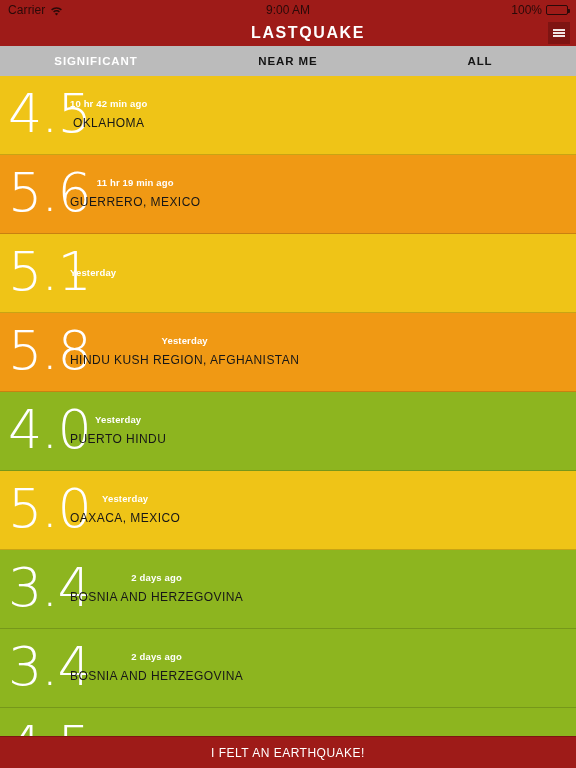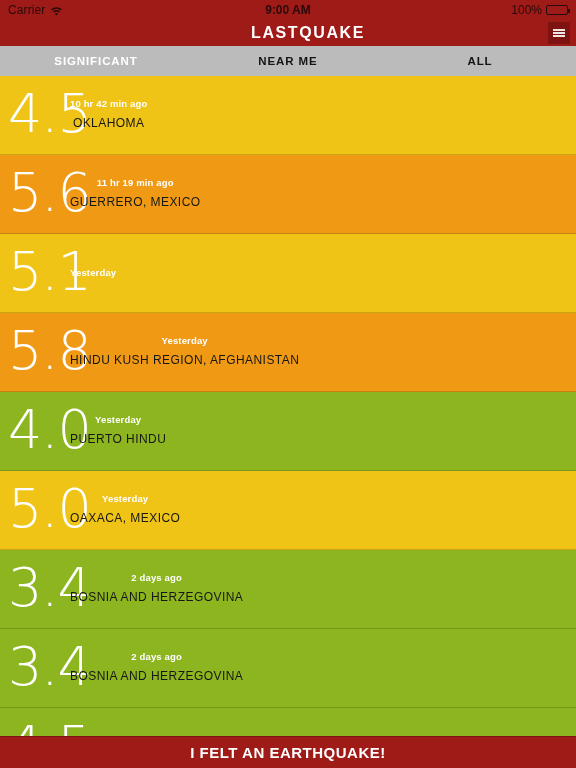--- a/index.html
+++ b/index.html
@@ -41,21 +41,21 @@
     align-items: center;
     gap: 5px;
   }
   .status-carrier { font-size: 12px; letter-spacing: 0.1px; }
   .wifi-icon { display: block; width: 13px; height: 11px; }
   .status-center {
     position: absolute;
     left: 0; right: 0;
     text-align: center;
     font-size: 12px;
-    font-weight: 700;
+    font-weight: 400;
     pointer-events: none;
   }
   .status-right {
     margin-left: auto;
     display: flex;
     align-items: center;
     gap: 4px;
     font-size: 12px;
     font-weight: 400;
     z-index: 2;
@@ -212,22 +212,22 @@
     background: #9E1B18;
     display: flex;
     align-items: center;
     justify-content: center;
     cursor: pointer;
     z-index: 5;
     border-top: 1px solid #7E1412;
   }
   .bottom-bar-label {
     color: #ffffff;
-    font-size: 15px;
-    font-weight: 700;
+    font-size: 12px;
+    font-weight: 400;
     letter-spacing: 0.5px;
   }
 </style>
 </head>
 <body>
 
 <div id="app">
 
   <div class="status-bar">
     <div class="status-left">

